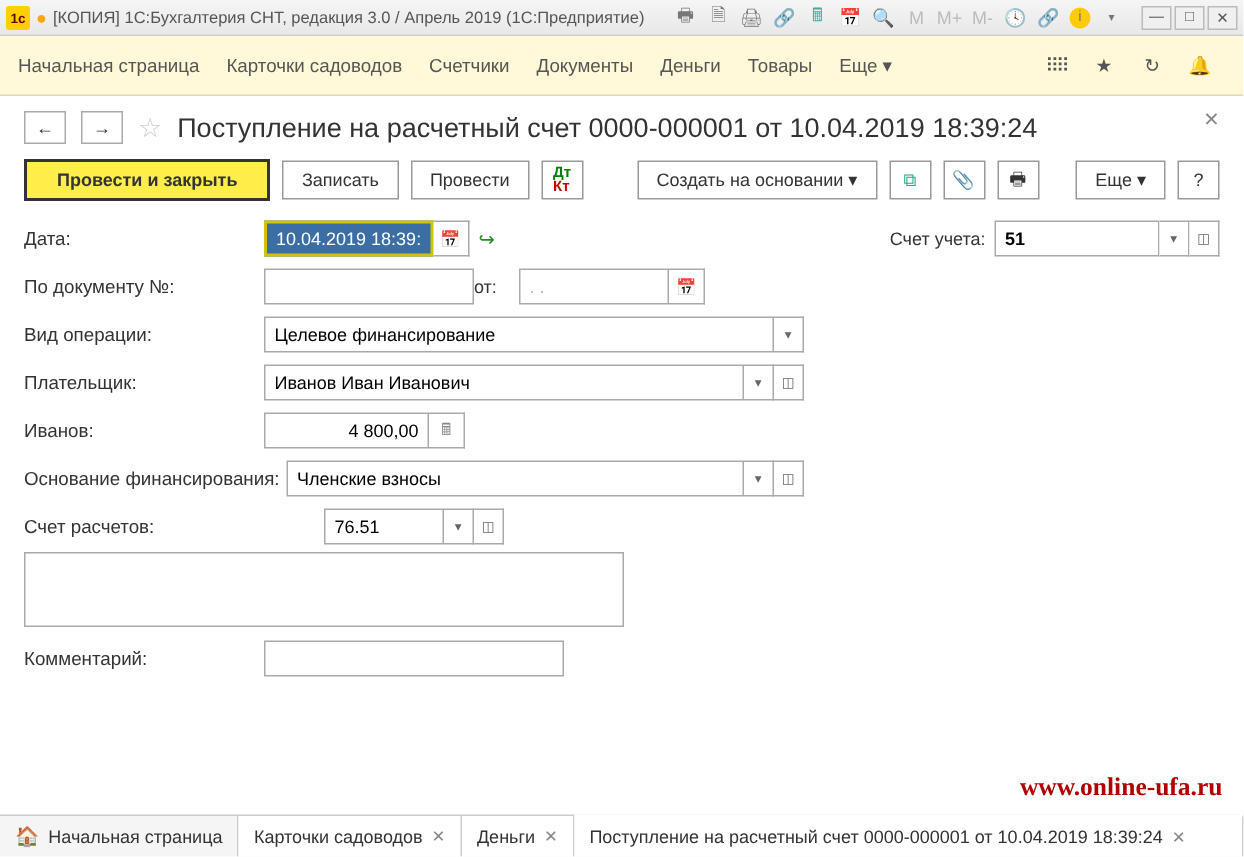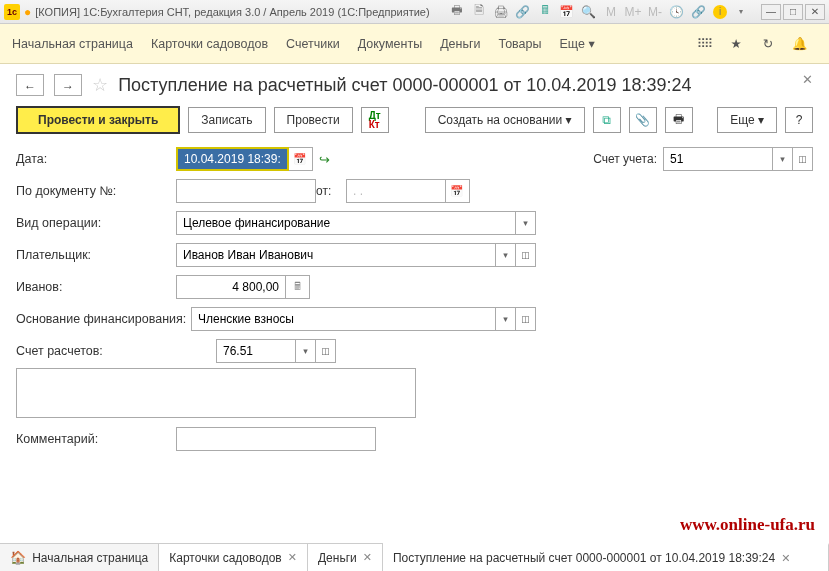--- a/index.html
+++ b/index.html
@@ -133,21 +133,21 @@
 
   <div class="row">
     <div class="lbl">Дата:</div>
     <div class="fld">
       <input class="inp inp-hl" style="width: 113px;" value="10.04.2019 18:39:24">
       <div class="date-ic">📅</div>
       <span class="green-ic">↪</span>
     </div>
     <div class="right-group">
       <span style="margin-right:6px;">Счет учета:</span>
-      <input class="inp" style="width: 110px;" value="51">
+      <input class="inp" style="width: 110px; font-weight: bold;" value="51">
       <div class="sel-btn">▾</div>
       <div class="sel-btn">◫</div>
     </div>
   </div>
 
   <div class="row">
     <div class="lbl">По документу №:</div>
     <div class="fld">
       <input class="inp" style="width: 140px;" value="">
       <span class="lbl-sm">от:</span>

